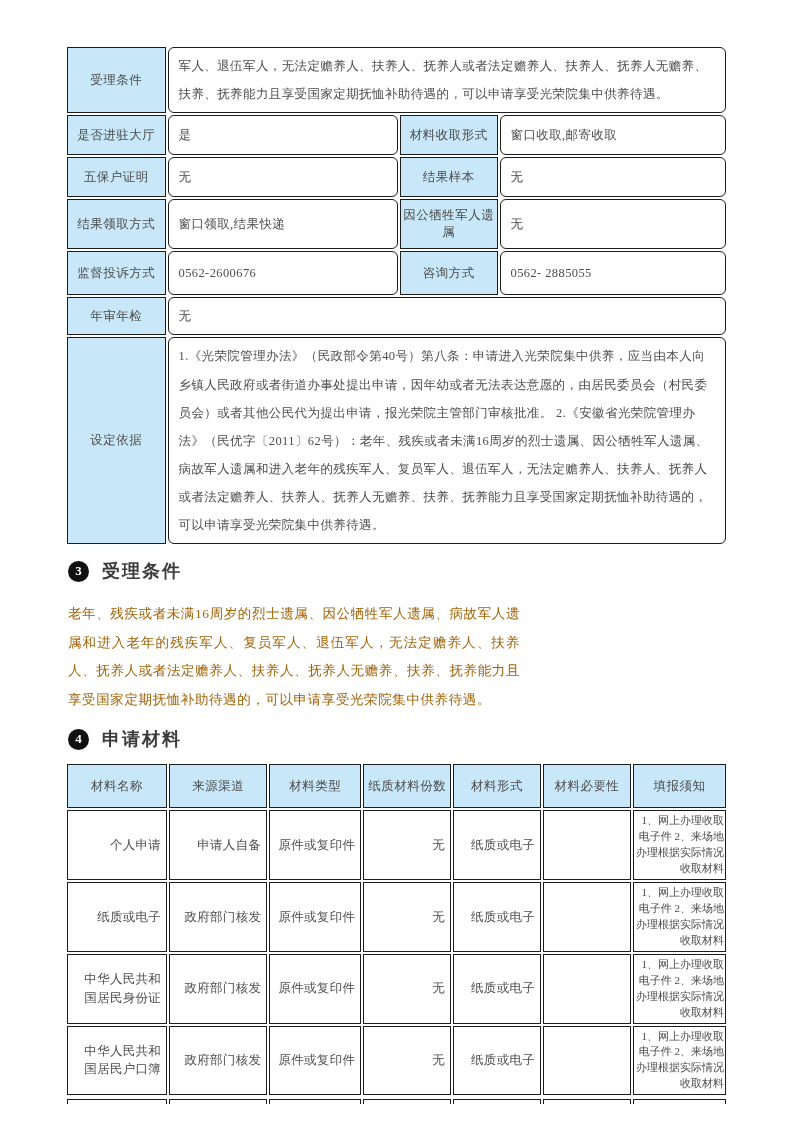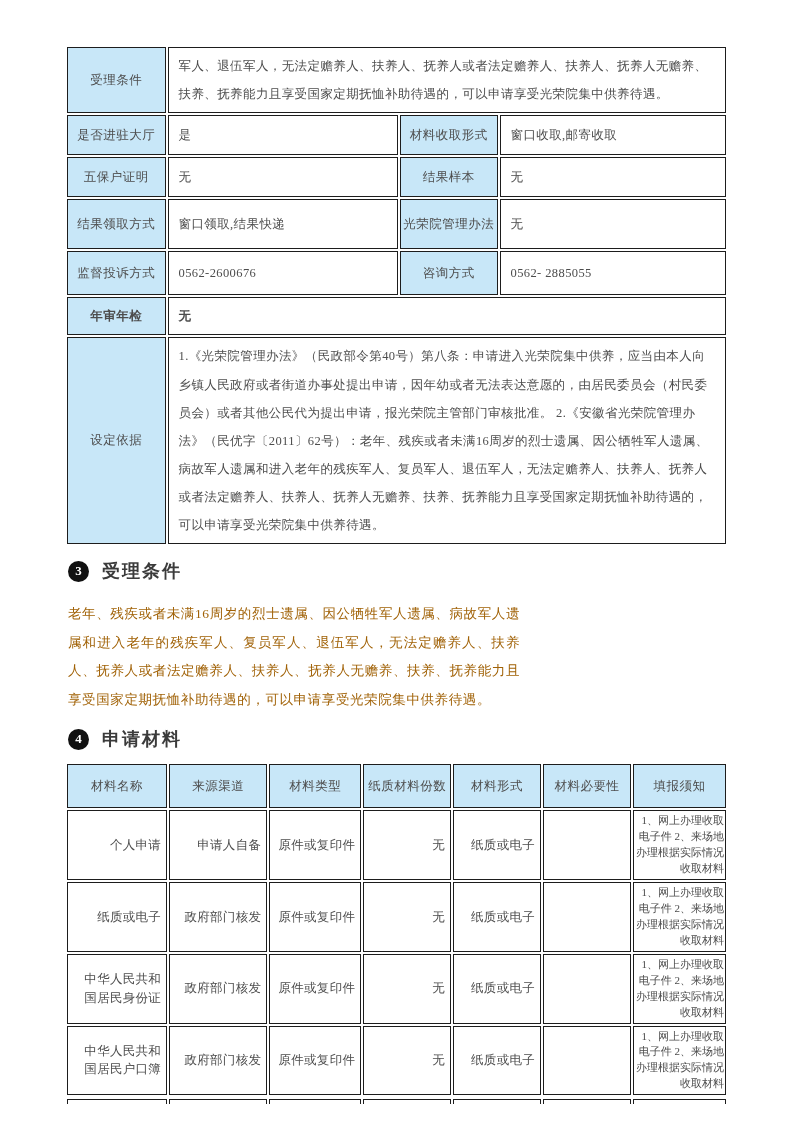--- a/index.html
+++ b/index.html
@@ -37,20 +37,21 @@
     letter-spacing: 0.5px;
   }
   .info-table td.val {
     background: #ffffff;
     text-align: left;
     vertical-align: middle;
     font-size: 12.5px;
     padding: 4px 10px;
     line-height: 2.25;
     letter-spacing: 0.4px;
+    border-radius: 6px;
   }
   
   .section-heading {
     margin: 14px 0 0 3px;
     display: flex;
     align-items: center;
     gap: 13px;
     height: 22px;
   }
   .circle-num {
@@ -152,30 +153,30 @@
           </tr>
           <tr style="height: 40px;">
             <td class="lbl">五保户证明</td>
             <td class="val">无</td>
             <td class="lbl">结果样本</td>
             <td class="val">无</td>
           </tr>
           <tr style="height: 50px;">
             <td class="lbl">结果领取方式</td>
             <td class="val">窗口领取,结果快递</td>
-            <td class="lbl">光荣院管理办法</td>
+            <td class="lbl">因公牺牲军人遗属</td>
             <td class="val">无</td>
           </tr>
           <tr style="height: 44px;">
             <td class="lbl">监督投诉方式</td>
             <td class="val">0562-2600676</td>
             <td class="lbl">咨询方式</td>
             <td class="val">0562- 2885055</td>
           </tr>
-          <tr style="height: 35px; font-weight: bold;">
+          <tr style="height: 35px;">
             <td class="lbl">年审年检</td>
             <td class="val" colspan="3">无</td>
           </tr>
           <tr style="height: 162px;">
             <td class="lbl">设定依据</td>
             <td class="val" colspan="3">1.《光荣院管理办法》（民政部令第40号）第八条：申请进入光荣院集中供养，应当由本人向乡镇人民政府或者街道办事处提出申请，因年幼或者无法表达意愿的，由居民委员会（村民委员会）或者其他公民代为提出申请，报光荣院主管部门审核批准。 2.《安徽省光荣院管理办法》（民优字〔2011〕62号）：老年、残疾或者未满16周岁的烈士遗属、因公牺牲军人遗属、病故军人遗属和进入老年的残疾军人、复员军人、退伍军人，无法定赡养人、扶养人、抚养人或者法定赡养人、扶养人、抚养人无赡养、扶养、抚养能力且享受国家定期抚恤补助待遇的，可以申请享受光荣院集中供养待遇。</td>
           </tr>
         </tbody>
     </table>
 

